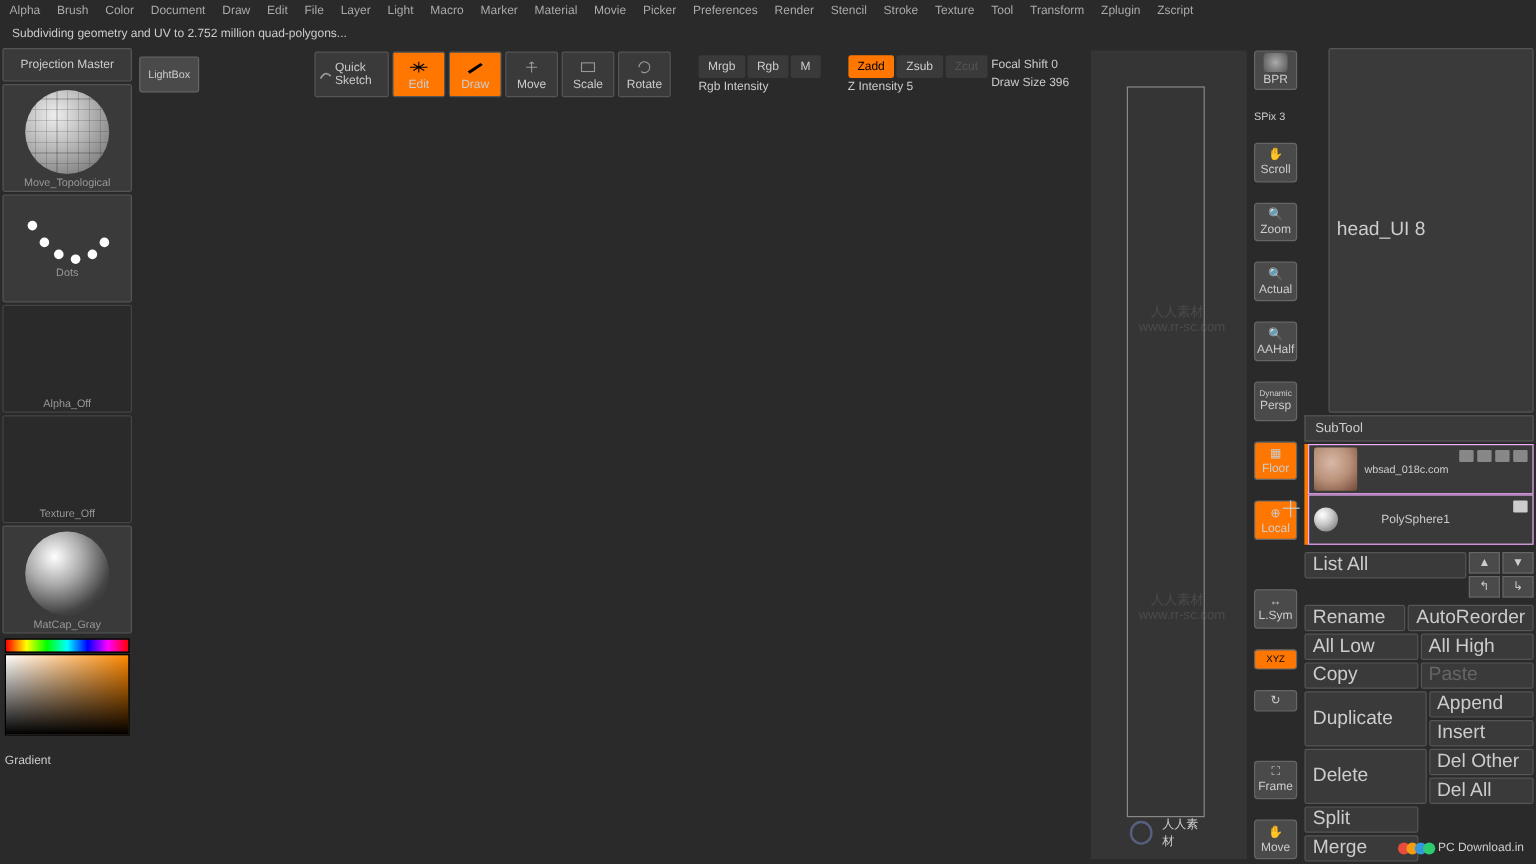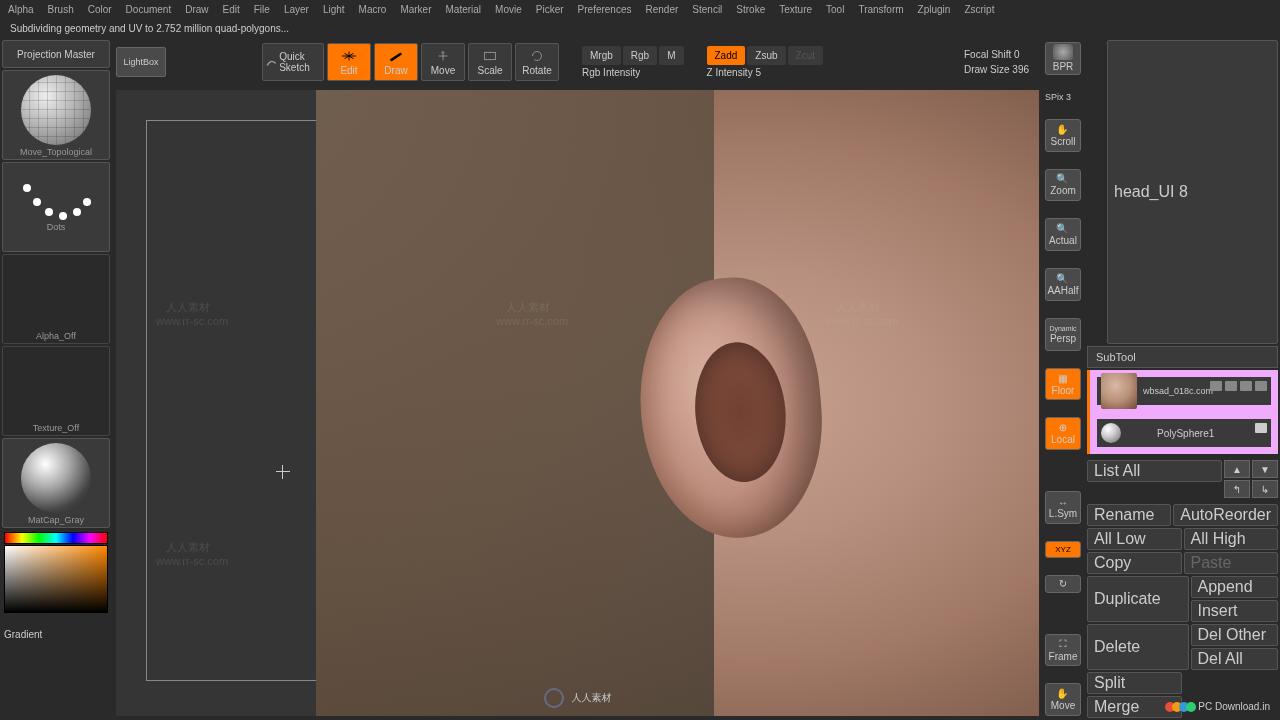--- a/index.html
+++ b/index.html
@@ -18,21 +18,21 @@
 .dots-arc{width:70px;height:40px;position:relative}
 .dots-arc span{position:absolute;width:8px;height:8px;background:#fff;border-radius:50%}
 .empty-tile{height:90px;background:#2a2a2a;border:1px solid #444;display:flex;flex-direction:column;align-items:center;justify-content:flex-end;border-radius:2px}
 .matcap-tile{height:90px;background:#3a3a3a;border:1px solid #555;display:flex;flex-direction:column;align-items:center;justify-content:flex-end;border-radius:2px}
 .matcap-sphere{width:70px;height:70px;border-radius:50%;background:radial-gradient(circle at 35% 30%,#fff,#aaa 35%,#444 70%,#222)}
 .color-picker{height:95px;background:#2a2a2a;padding:2px}
 .hue-strip{height:12px;background:linear-gradient(90deg,red,yellow,lime,cyan,blue,magenta,red);border:1px solid #000}
 .sat-box{height:68px;background:linear-gradient(to right,#fff,#ff8800);position:relative;border:1px solid #000;margin-top:1px}
 .sat-box::after{content:'';position:absolute;inset:0;background:linear-gradient(to bottom,transparent,#000)}
 .gradient-label{font-size:10px;color:#ccc;padding:2px}
-.center{flex:1;display:flex;flex-direction:column}
+.center{flex:1;display:flex;flex-direction:row}
 .top-toolbar{height:48px;background:#2a2a2a;display:flex;align-items:center;padding:4px;gap:3px}
 .lightbox-btn{width:50px;height:30px;background:#4a4a4a;border:1px solid #666;display:flex;align-items:center;justify-content:center;font-size:9px;border-radius:2px}
 .qsketch-btn{width:62px;height:38px;background:#3a3a3a;border:1px solid #555;display:flex;align-items:center;font-size:9px;border-radius:2px;padding:2px}
 .tool-btn{width:44px;height:38px;background:#3a3a3a;border:1px solid #555;display:flex;flex-direction:column;align-items:center;justify-content:center;font-size:9px;border-radius:2px;gap:2px}
 .tool-btn.active{background:#ff7700;color:#000}
 .tool-btn svg{width:18px;height:14px}
 .mode-section{display:flex;gap:2px;margin-left:20px}
 .mode-btn{padding:4px 8px;background:#3a3a3a;font-size:10px;border-radius:2px}
 .mode-btn.active{background:#ff7700;color:#000}
 .slider-label{font-size:10px;color:#ccc}
@@ -48,21 +48,21 @@
 .cursor-cross::before{left:6px;top:0;width:1px;height:14px}
 .cursor-cross::after{left:0;top:6px;width:14px;height:1px}
 .watermark{position:absolute;color:rgba(200,200,200,0.15);font-size:11px}
 .right-tools{width:42px;background:#2a2a2a;display:flex;flex-direction:column;gap:17px;padding:4px 2px;align-items:flex-start}
 .rt-btn{width:36px;height:38px;background:#4a4a4a;border:1px solid #666;display:flex;flex-direction:column;align-items:center;justify-content:center;font-size:8px;border-radius:3px;gap:1px}
 .rt-btn.active{background:#ff7700;color:#000}
 .rt-btn.small{height:20px}
 .rt-label{font-size:9px;color:#ccc;text-align:center}
 .right-panel{width:195px;background:#2a2a2a;display:flex;flex-direction:column;padding:2px;gap:2px}
 .panel-header{background:#3a3a3a;padding:4px 8px;font-size:11px;border:1px solid #555}
-.subtool-item{height:42px;background:#3a3a3a;border:7px solid #f0abfc;display:flex;align-items:center;padding:4px;gap:6px;position:relative}
+.subtool-item{height:42px;background:#3a3a3a;border:1px solid #f0abfc;display:flex;align-items:center;padding:4px;gap:6px;position:relative}
 .subtool-thumb{width:36px;height:36px;background:radial-gradient(circle at 40% 35%,#d8b8a8,#b89078 50%,#704838);border-radius:2px}
 .subtool-thumb.sphere{background:radial-gradient(circle at 35% 30%,#fff,#ccc 40%,#666)}
 .subtool-icons{position:absolute;right:4px;top:4px;display:flex;gap:3px}
 .subtool-icons span{width:12px;height:10px;background:#888;border-radius:1px}
 .unused-slot{height:26px;background:#2a2a2a;color:#777;padding:4px 8px;font-size:10px;border-top:1px solid #1a1a1a}
 .arrow-btn{width:26px;height:18px;background:#4a4a4a;border:1px solid #666;display:flex;align-items:center;justify-content:center}
 .btn-grid{display:flex;flex-direction:column;gap:2px;margin-top:4px}
 .btn-row{display:flex;gap:2px}
 .panel-btn{flex:1;height:22px;background:#3a3a3a;border:1px solid #555;display:flex;align-items:center;padding:0 6px;font-size:16px;border-radius:2px}
 .panel-btn.dim{color:#666}

